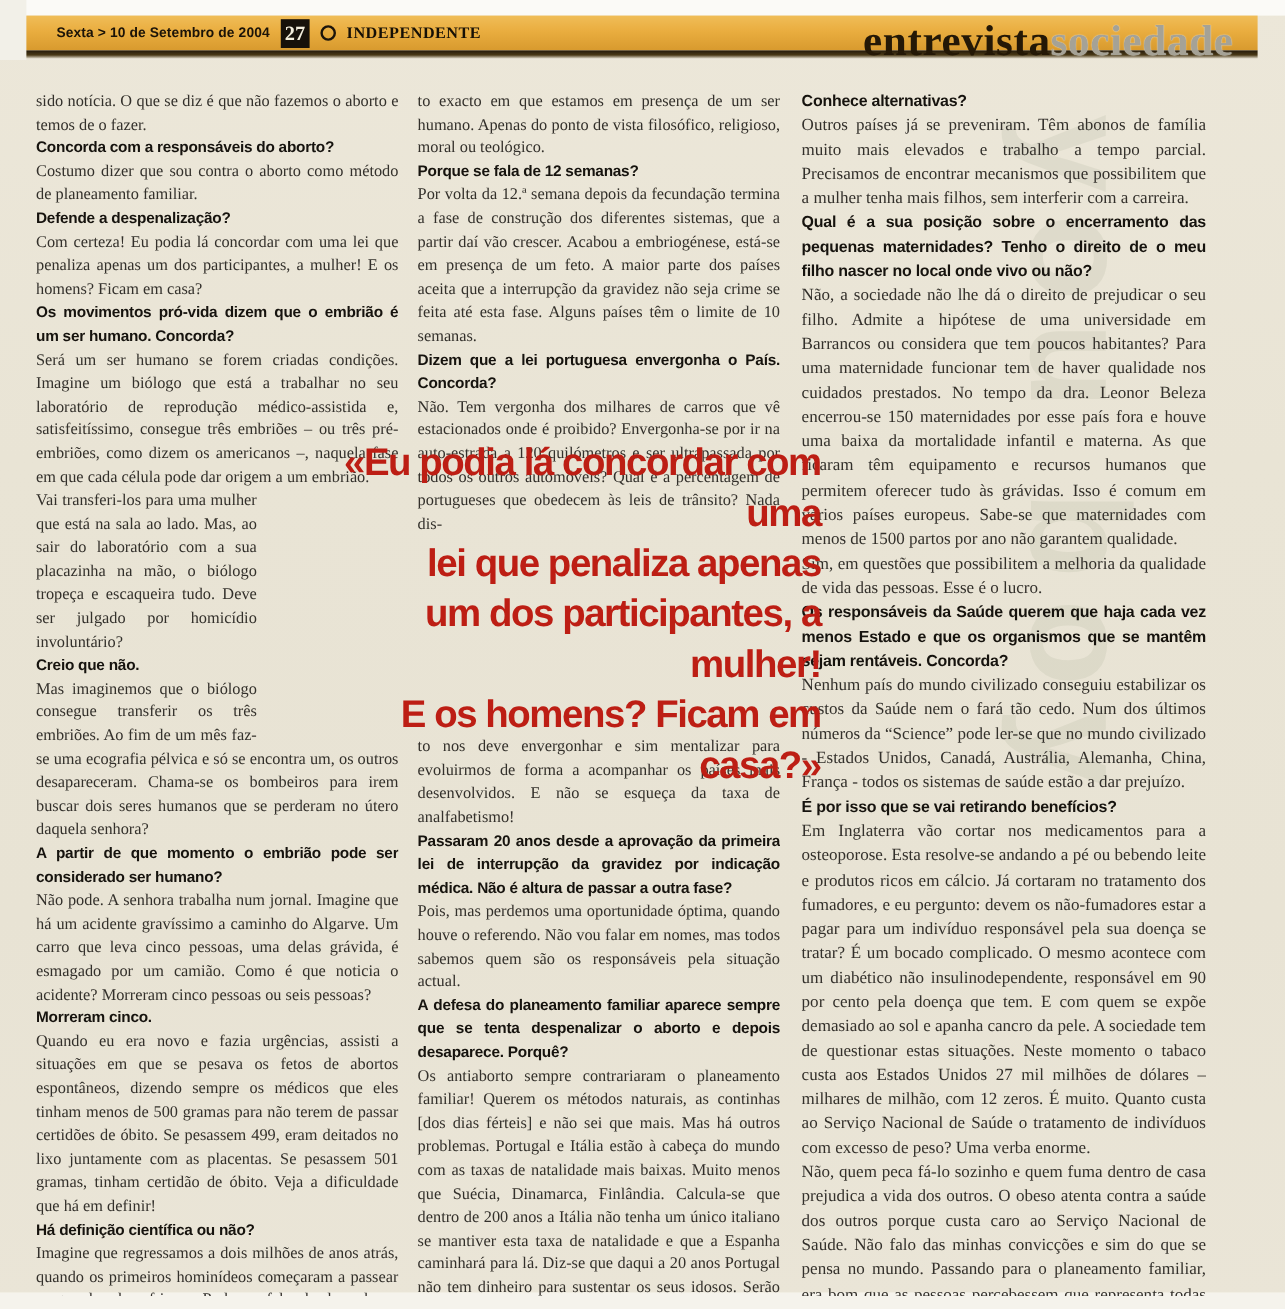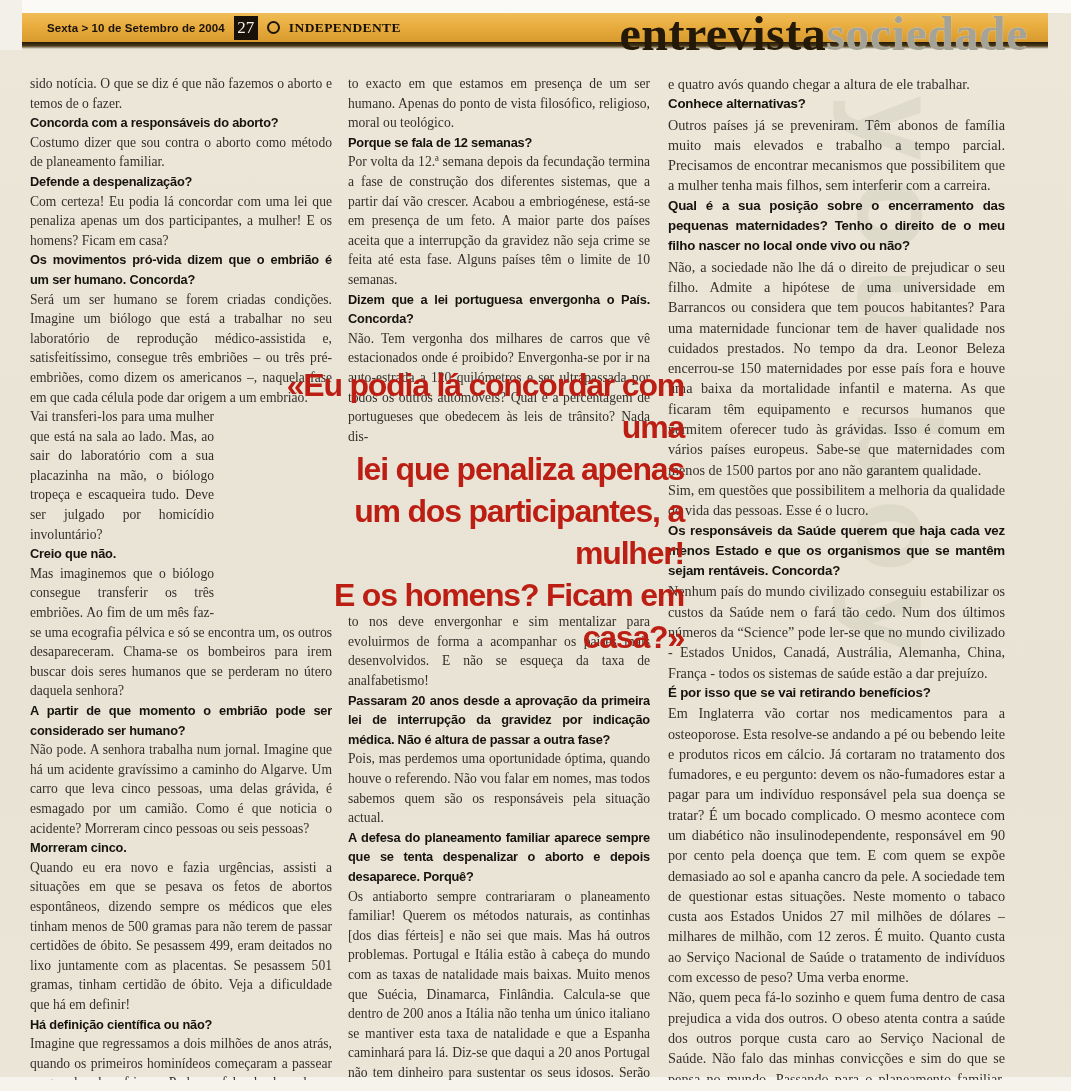--- a/index.html
+++ b/index.html
@@ -28,27 +28,27 @@
     background:linear-gradient(180deg,#f0bd58 0%,var(--accent) 45%,#d89a2e 100%);
     display:flex;align-items:center;gap:9px;padding-left:25px;box-sizing:border-box;
   }
   .bar-rule{
     position:absolute;left:22px;top:42px;width:1026px;height:7px;
     background:linear-gradient(180deg,var(--rule) 0%,#4a3916 55%,rgba(74,57,22,0) 100%);
   }
   .date{font-family:"Liberation Sans",sans-serif;font-size:11.5px;font-weight:700;color:#1b1308;letter-spacing:.1px;}
   .pagenum{
     width:24px;height:24px;background:#17110a;color:#f3eedd;display:flex;align-items:center;justify-content:center;
-    font-family:"Liberation Serif",serif;font-weight:400;font-size:17px;
+    font-family:"Liberation Serif",serif;font-weight:700;font-size:17px;
   }
   .paper-logo{width:9px;height:9px;border:2px solid #1c150b;border-radius:50%;display:inline-block;}
   .paper-name{font-family:"Liberation Serif",serif;font-weight:700;font-size:13.5px;letter-spacing:.4px;color:#161006;}
   .section{
     position:absolute;right:20px;top:-2px;line-height:46px;z-index:3;white-space:nowrap;
-    font-family:"Liberation Serif",serif;font-size:48px;letter-spacing:.5px;
+    font-family:"Liberation Serif",serif;font-size:36px;letter-spacing:.5px;
   }
   .section .primary{color:#241806;font-weight:600;}
   .section .secondary{color:#a5a296;font-weight:600;text-shadow:0 0 1px rgba(255,255,255,.8);}
 
   
   .ghost{
     position:absolute;left:840px;top:95px;z-index:0;
     writing-mode:vertical-rl;line-height:1;
     font-family:"Liberation Sans",sans-serif;font-weight:700;font-size:118px;letter-spacing:18px;
     color:var(--ghost);opacity:.12;user-select:none;
@@ -124,21 +124,20 @@
       <p class="q">Dizem que a lei portuguesa envergonha o País. Concorda?</p>
       <p class="a">Não. Tem vergonha dos milhares de carros que vê estacionados onde é proibido? Envergonha-se por ir na auto-estrada a 120 quilómetros e ser ultrapassada por todos os outros automóveis? Qual é a percentagem de portugueses que obedecem às leis de trânsito? Nada dis-</p>
       <div class="quote-gap"></div>
       <p class="a">to nos deve envergonhar e sim mentalizar para evoluirmos de forma a acompanhar os países mais desenvolvidos. E não se esqueça da taxa de analfabetismo!</p>
       <p class="q">Passaram 20 anos desde a aprovação da primeira lei de interrupção da gravidez por indicação médica. Não é altura de passar a outra fase?</p>
       <p class="a">Pois, mas perdemos uma oportunidade óptima, quando houve o referendo. Não vou falar em nomes, mas todos sabemos quem são os responsáveis pela situação actual.</p>
       <p class="q">A defesa do planeamento familiar aparece sempre que se tenta despenalizar o aborto e depois desaparece. Porquê?</p>
       <p class="a">Os antiaborto sempre contrariaram o planeamento familiar! Querem os métodos naturais, as continhas [dos dias férteis] e não sei que mais. Mas há outros problemas. Portugal e Itália estão à cabeça do mundo com as taxas de natalidade mais baixas. Muito menos que Suécia, Dinamarca, Finlândia. Calcula-se que dentro de 200 anos a Itália não tenha um único italiano se mantiver esta taxa de natalidade e que a Espanha caminhará para lá. Diz-se que daqui a 20 anos Portugal não tem dinheiro para sustentar os seus idosos. Serão muitos mais do que hoje e sem haver gente nova a trabalhar. Isto se não avançarmos com protecção aos imigrantes que têm famílias numerosas.</p>
     </div>
   <div class="col col3">
-      <p class="a">e quatro avós quando chegar a altura de ele trabalhar.</p>
       <p class="q">Conhece alternativas?</p>
       <p class="a">Outros países já se preveniram. Têm abonos de família muito mais elevados e trabalho a tempo parcial. Precisamos de encontrar mecanismos que possibilitem que a mulher tenha mais filhos, sem interferir com a carreira.</p>
       <p class="q">Qual é a sua posição sobre o encerramento das pequenas maternidades? Tenho o direito de o meu filho nascer no local onde vivo ou não?</p>
       <p class="a">Não, a sociedade não lhe dá o direito de prejudicar o seu filho. Admite a hipótese de uma universidade em Barrancos ou considera que tem poucos habitantes? Para uma maternidade funcionar tem de haver qualidade nos cuidados prestados. No tempo da dra. Leonor Beleza encerrou-se 150 maternidades por esse país fora e houve uma baixa da mortalidade infantil e materna. As que ficaram têm equipamento e recursos humanos que permitem oferecer tudo às grávidas. Isso é comum em vários países europeus. Sabe-se que maternidades com menos de 1500 partos por ano não garantem qualidade.</p>
       <p class="a">Sim, em questões que possibilitem a melhoria da qualidade de vida das pessoas. Esse é o lucro.</p>
       <p class="q">Os responsáveis da Saúde querem que haja cada vez menos Estado e que os organismos que se mantêm sejam rentáveis. Concorda?</p>
       <p class="a">Nenhum país do mundo civilizado conseguiu estabilizar os custos da Saúde nem o fará tão cedo. Num dos últimos números da “Science” pode ler-se que no mundo civilizado - Estados Unidos, Canadá, Austrália, Alemanha, China, França - todos os sistemas de saúde estão a dar prejuízo.</p>
       <p class="q">É por isso que se vai retirando benefícios?</p>
       <p class="a">Em Inglaterra vão cortar nos medicamentos para a osteoporose. Esta resolve-se andando a pé ou bebendo leite e produtos ricos em cálcio. Já cortaram no tratamento dos fumadores, e eu pergunto: devem os não-fumadores estar a pagar para um indivíduo responsável pela sua doença se tratar? É um bocado complicado. O mesmo acontece com um diabético não insulinodependente, responsável em 90 por cento pela doença que tem. E com quem se expõe demasiado ao sol e apanha cancro da pele. A sociedade tem de questionar estas situações. Neste momento o tabaco custa aos Estados Unidos 27 mil milhões de dólares – milhares de milhão, com 12 zeros. É muito. Quanto custa ao Serviço Nacional de Saúde o tratamento de indivíduos com excesso de peso? Uma verba enorme.</p>
       <p class="a">Não, quem peca fá-lo sozinho e quem fuma dentro de casa prejudica a vida dos outros. O obeso atenta contra a saúde dos outros porque custa caro ao Serviço Nacional de Saúde. Não falo das minhas convicções e sim do que se pensa no mundo. Passando para o planeamento familiar, era bom que as pessoas percebessem que representa todas as vantagens. Representa economia, porque é mais barato do que interromper a gravidez. Melhora a saúde da mãe e dos filhos, o ambiente familiar. Até melhora o rendimento escolar. Está provado que o quociente de inteligência é mais elevado entre os filhos espaçados.</p>

